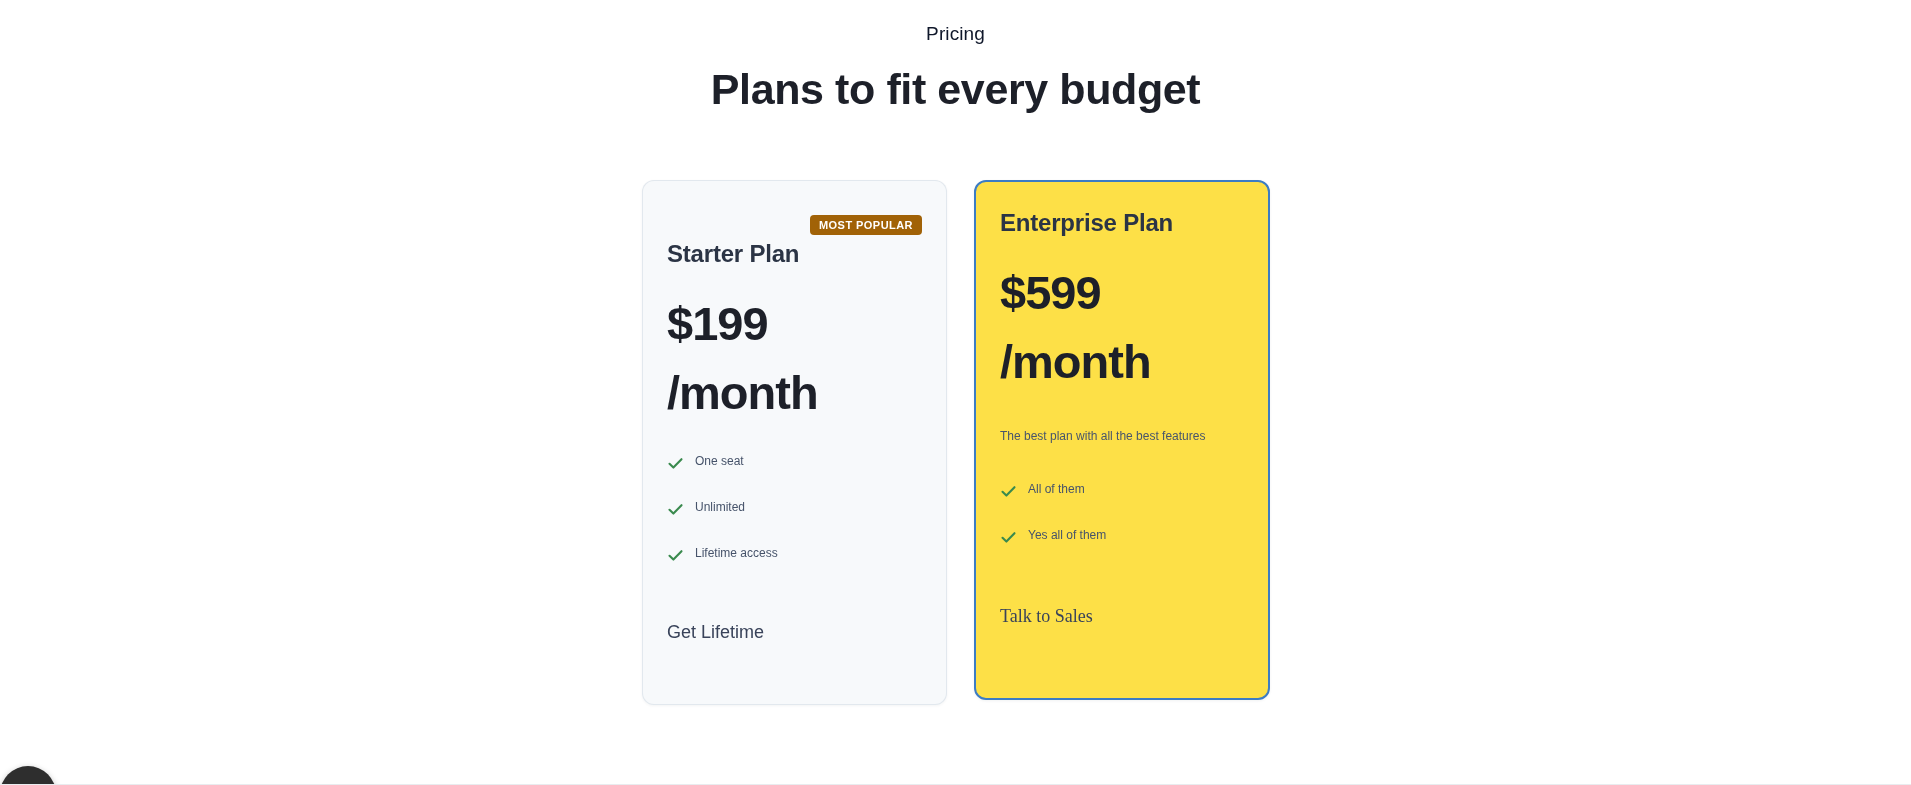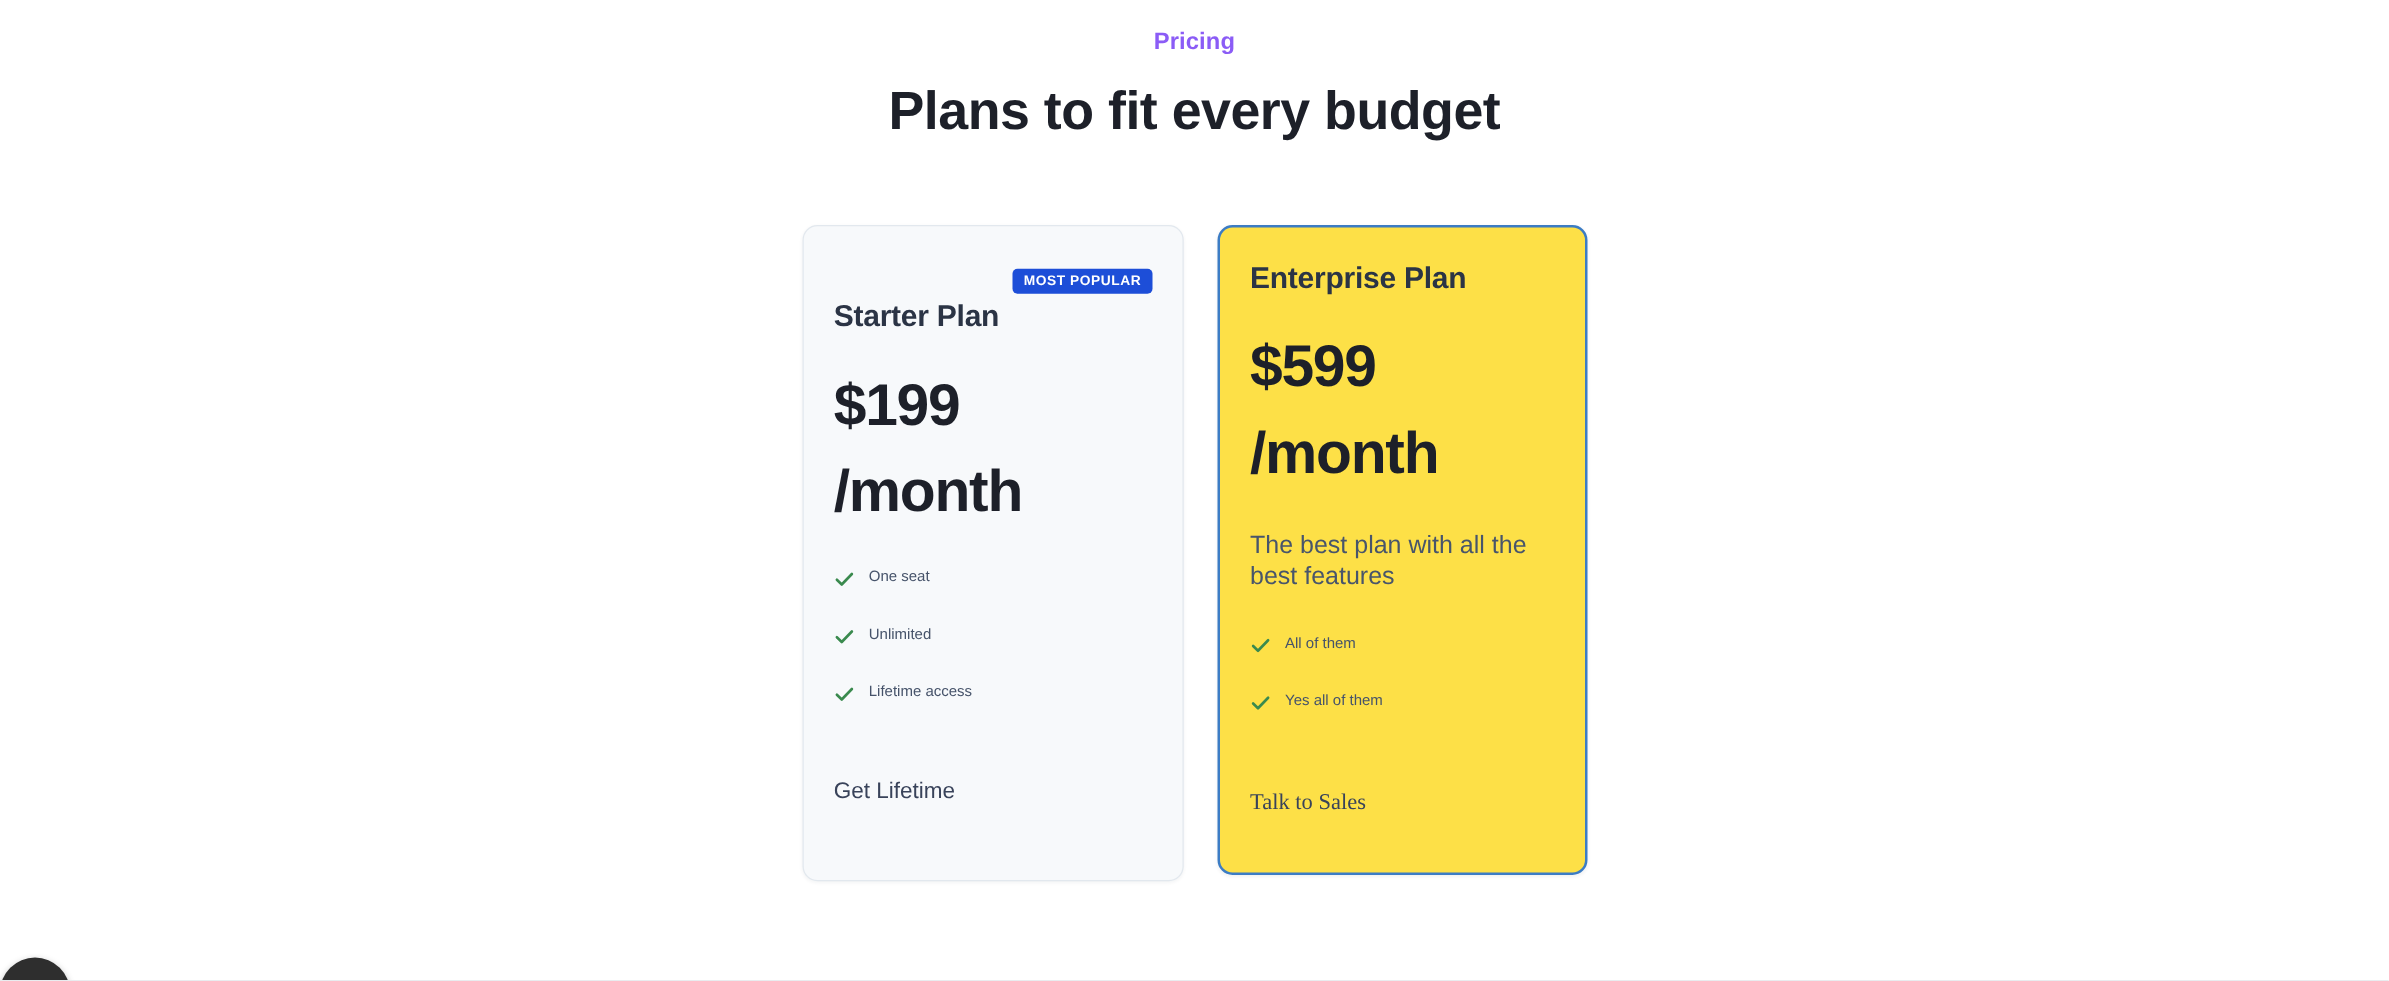--- a/index.html
+++ b/index.html
@@ -16,22 +16,22 @@
   }
 
   
   .page-header {
     padding-top: 22px;
     text-align: center;
   }
   .eyebrow {
     font-size: 19px;
     line-height: 24px;
-    color: #8b5cf6;
-    font-weight: 700;
+    color: #0f172a;
+    font-weight: 400;
     letter-spacing: 0.1px;
   }
   .headline {
     margin-top: 17px;
     font-size: 43px;
     line-height: 52px;
     font-weight: 700;
     color: #1d2029;
     letter-spacing: -0.4px;
   }
@@ -71,21 +71,21 @@
   }
 
   .badge-row {
     height: 20px;
     display: flex;
     justify-content: flex-end;
     margin-bottom: 4px;
   }
   .badge {
     display: inline-block;
-    background: #1d4ed8;
+    background: #a16207;
     color: #ffffff;
     font-size: 11px;
     font-weight: 700;
     letter-spacing: 0.45px;
     padding: 4px 9px 4px 9px;
     border-radius: 4px;
     line-height: 13px;
     white-space: nowrap;
   }
 
@@ -109,21 +109,21 @@
     margin-top: 12px;
     font-size: 47px;
     line-height: 56px;
     font-weight: 700;
     color: #1d2029;
     letter-spacing: -1px;
   }
 
   .plan-desc {
     margin-top: 34px;
-    font-size: 20px;
+    font-size: 12px;
     line-height: 25px;
     color: #48556b;
     font-weight: 400;
     max-width: 250px;
   }
 
   .feature-list {
     margin-top: 30px;
     list-style: none;
     padding: 0;

